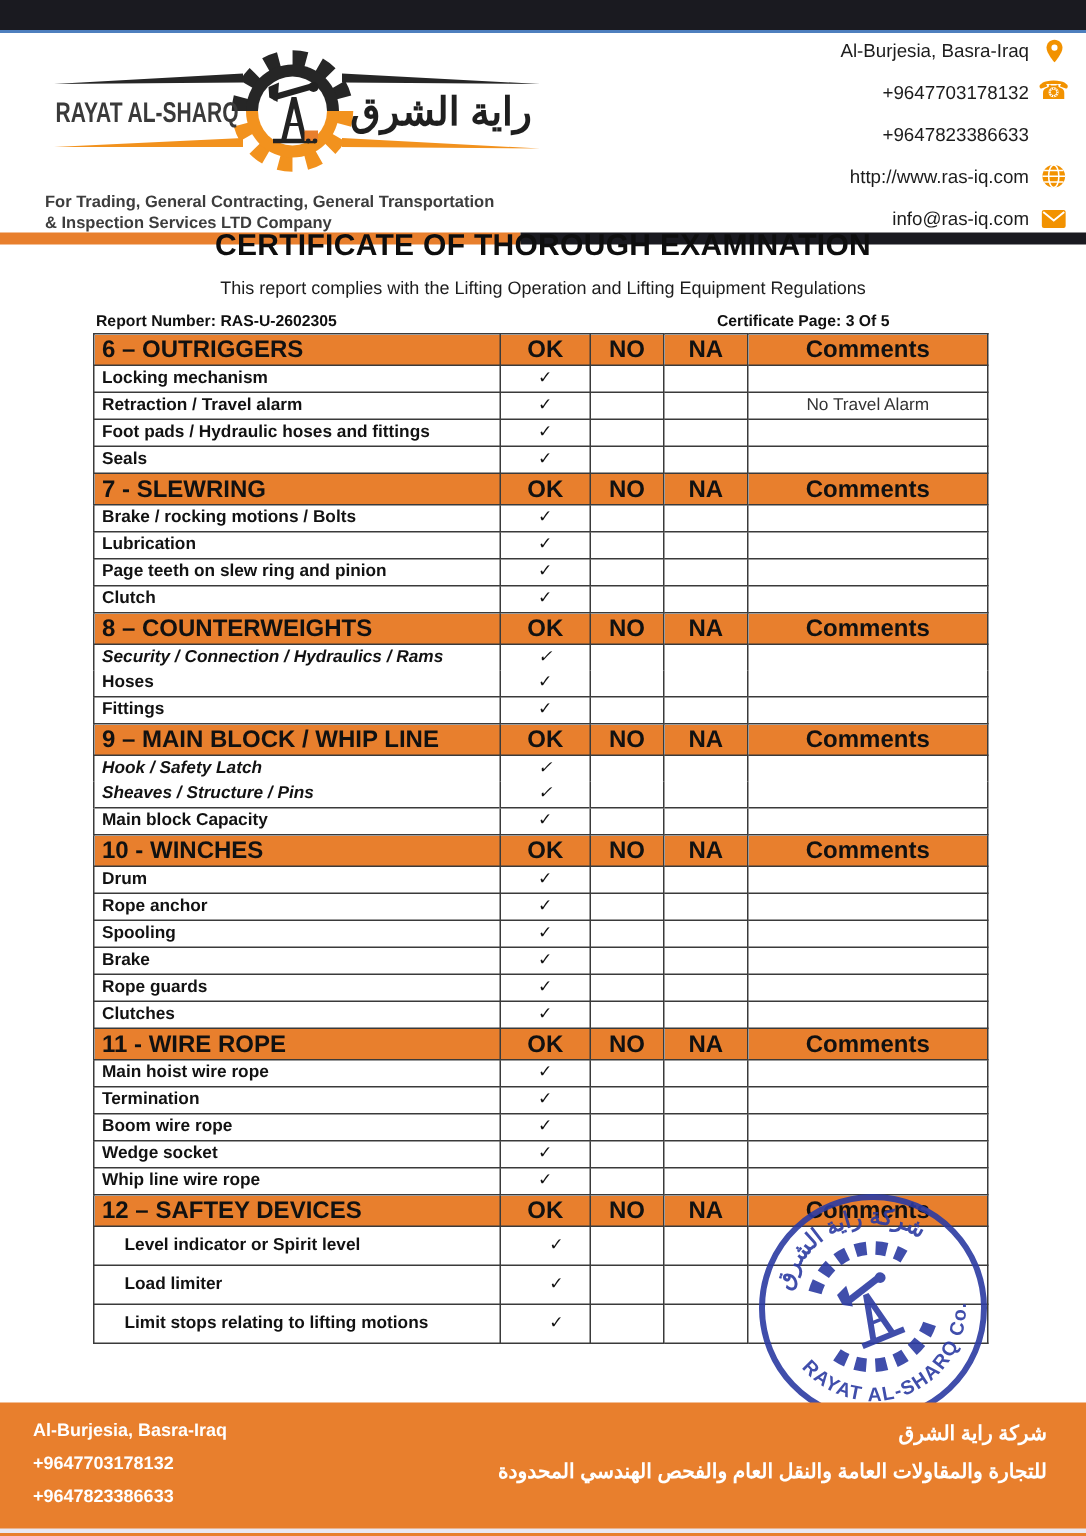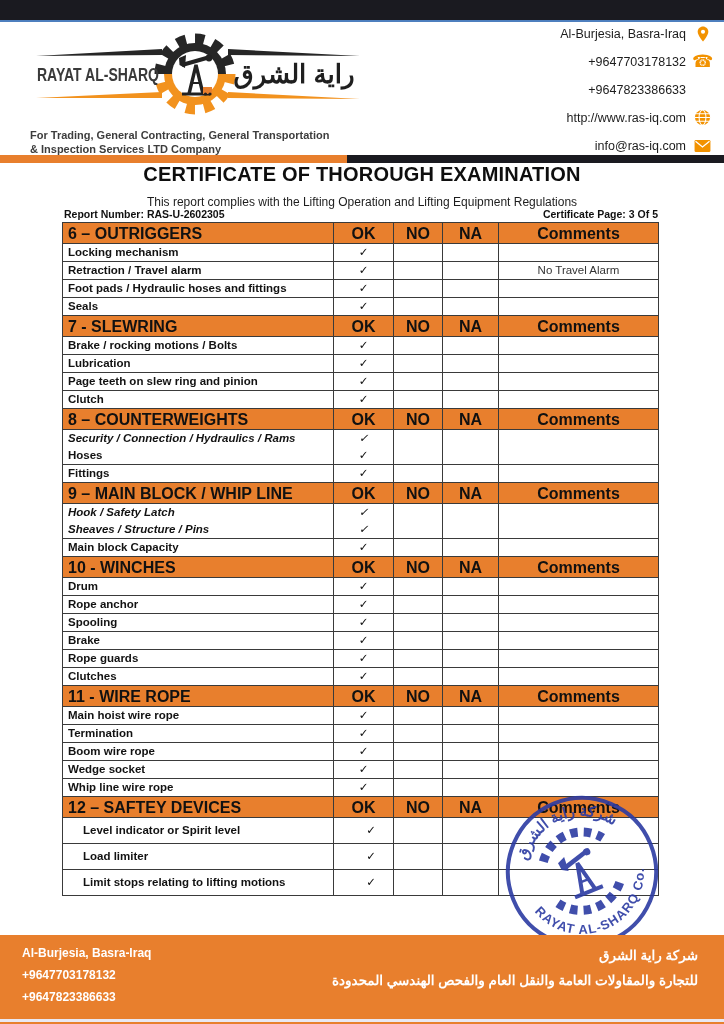--- a/index.html
+++ b/index.html
@@ -23,25 +23,25 @@
   .contact-text { font-size:12.5px; color:#1c1c1c; }
   .contact-icon { width:19px; height:19px; display:flex; align-items:center; justify-content:center; }
   .phone-glyph { font-family:"DejaVu Sans", sans-serif; color:#F29200; font-size:17px; line-height:1; }
 
   
   .divider { position:absolute; top:155px; left:0; width:724px; height:8px; display:flex; }
   .divider .dleft { width:347px; background:#E87F2D; }
   .divider .dright { flex:1; background:#1a1a20; }
 
   
-  .title-block { position:absolute; top:163px; left:0; width:724px; text-align:center; }
+  .title-block { position:absolute; top:153px; left:0; width:724px; text-align:center; }
   .cert-title { font-size:20px; font-weight:bold; letter-spacing:.2px; color:#0e0e0e; }
   .cert-sub { font-size:12px; margin-top:9px; color:#1d1d1d; }
 
-  .report-row { position:absolute; top:208px; left:64px; width:594px;
+  .report-row { position:absolute; top:208px; left:64px; width:529px;
     display:flex; justify-content:space-between; font-size:10.5px; font-weight:bold; color:#101010; }
   .report-row .lab { margin-right:3px; }
 
   
   table.checklist { position:absolute; top:222px; left:62px; width:596px;
     border-collapse:collapse; table-layout:fixed; }
   table.checklist td { border:1px solid #3a3a3a; padding:1px 5px; font-size:11.5px;
     line-height:13px; height:15px; overflow:hidden; white-space:nowrap; }
   tr.sec td { background:#E87F2D; font-weight:bold; font-size:16px; height:16px; padding:2px 5px; color:#111; }
   td.sec-title { text-align:left; }

